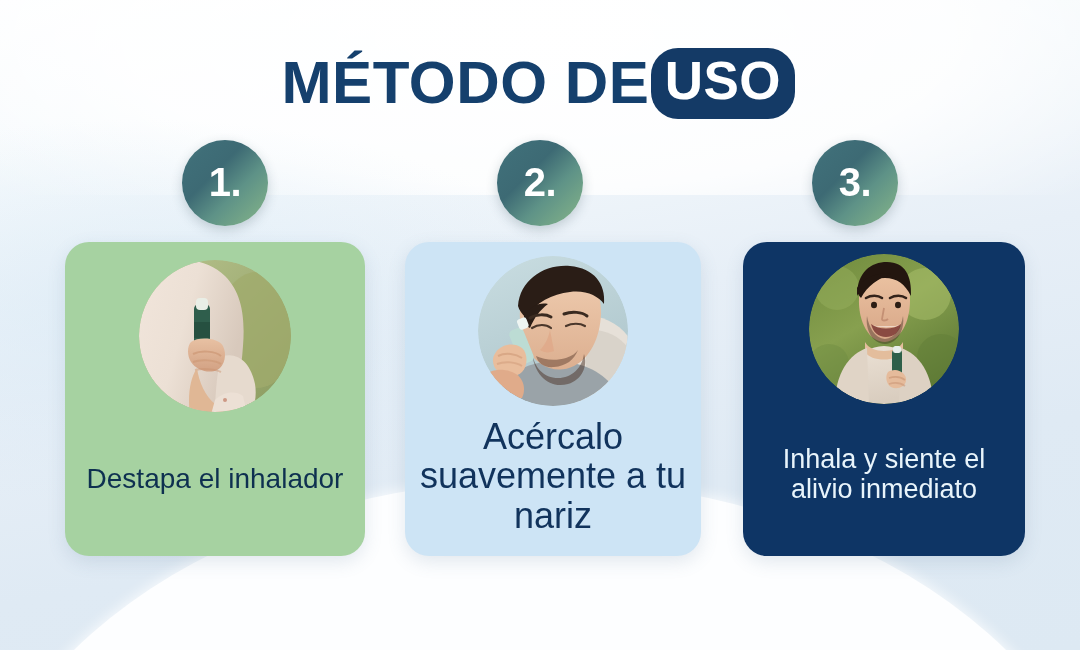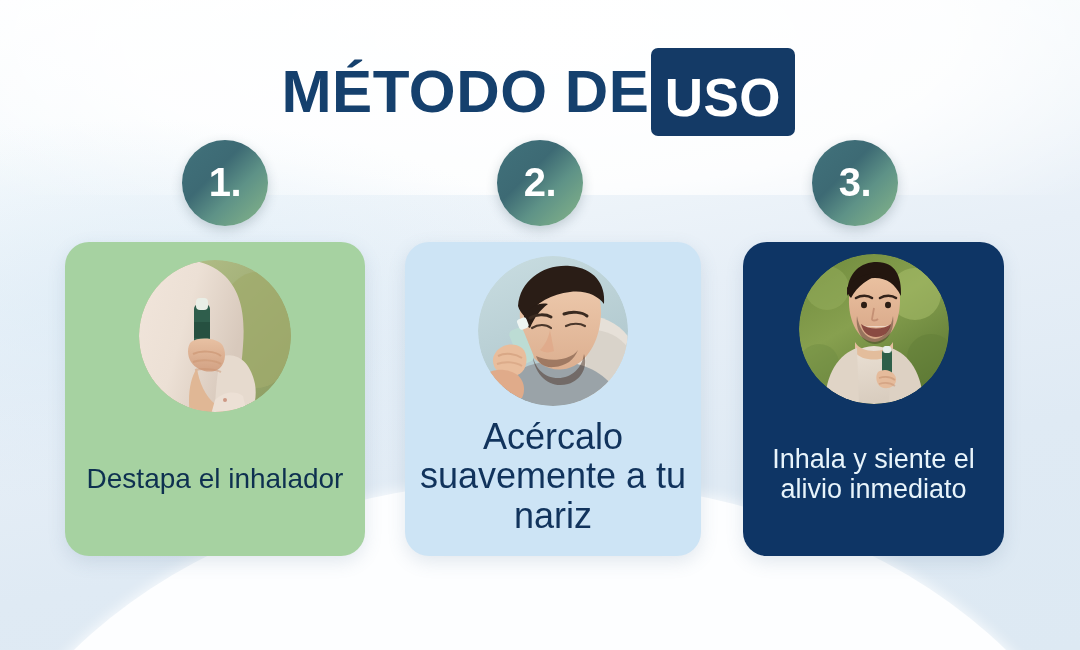--- a/index.html
+++ b/index.html
@@ -40,21 +40,21 @@
   }
   .title-main{
     font-size:59px;font-weight:bold;letter-spacing:.5px;
     color:#15406d;line-height:1;white-space:nowrap;
     font-family:"Liberation Sans", sans-serif;
     transform:scaleX(1.02);
   }
   .title-badge{
     background:#143a66;color:#ffffff;
     font-size:53px;font-weight:bold;line-height:1;
-    padding:23px 14px 12px 14px;border-radius:7px;
+    padding:6px 14px 12px 14px;border-radius:27px;
     margin-left:2px;white-space:nowrap;letter-spacing:.5px;
   }
 
   
   .circles{
     position:absolute;left:0;top:140px;width:1080px;height:90px;z-index:6;
   }
   .step-circle{
     position:absolute;width:86px;height:86px;border-radius:50%;
     background:linear-gradient(135deg,#4f7f7f 0%,#3f6e78 18%,#3d6a74 38%,#5e9287 62%,#77a888 85%,#8cb68c 100%);
@@ -72,21 +72,21 @@
   
   .cards{position:absolute;left:0;top:242px;width:1080px;height:314px;z-index:4;}
   .card{
     position:absolute;top:0;width:300px;height:314px;border-radius:24px;
     display:flex;flex-direction:column;align-items:center;
     box-shadow:0 6px 18px rgba(90,120,150,.16);
     overflow:hidden;
   }
   .card.card1{left:65px;background:#a6d2a1;}
   .card.card2{left:405px;background:#cde4f5;width:296px;}
-  .card.card3{left:743px;background:#0e3565;width:261px;}
+  .card.card3{left:743px;background:#0e3565;width:282px;}
 
   .photo{
     width:152px;height:152px;border-radius:50%;
     margin-top:18px;overflow:hidden;position:relative;flex:none;
   }
   .card2 .photo{width:150px;height:150px;margin-top:14px;}
   .card3 .photo{width:150px;height:150px;margin-top:12px;}
 
   .photo svg{display:block;width:100%;height:100%;}
 

